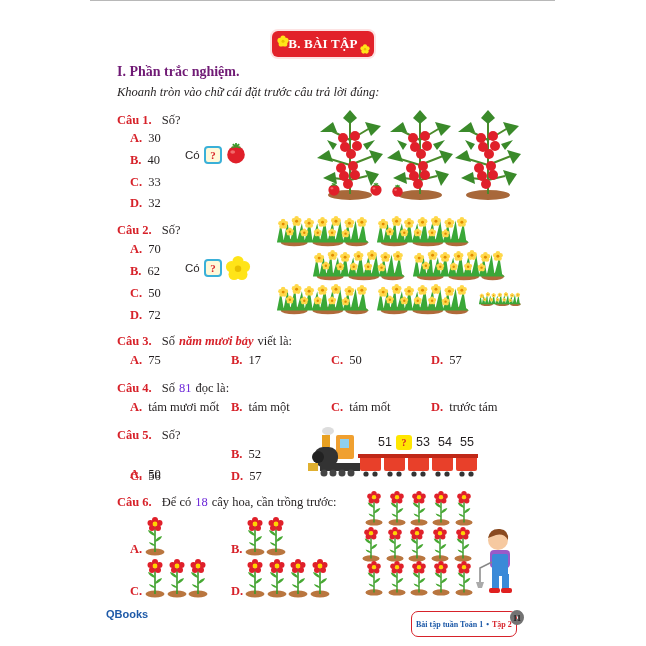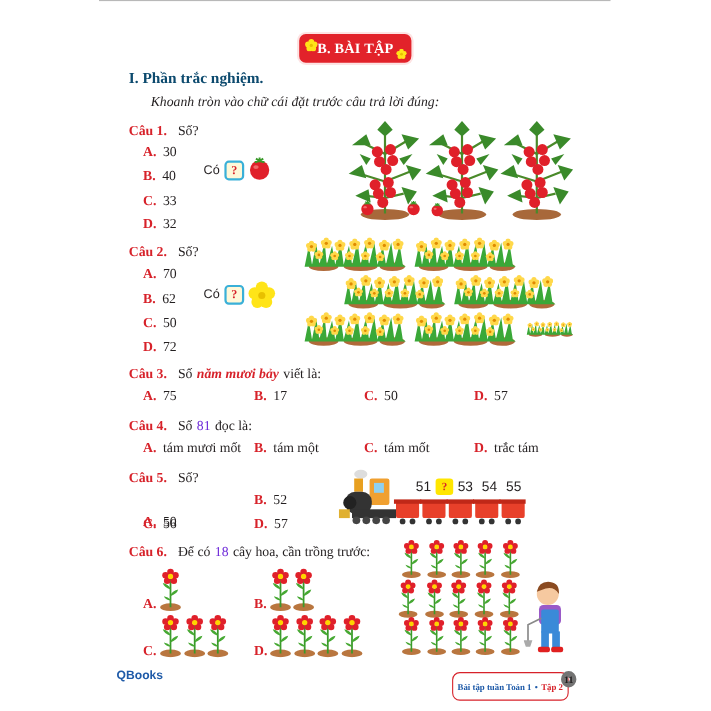--- a/index.html
+++ b/index.html
@@ -8,22 +8,22 @@
   .abs { position: absolute; }
   .top-rule { left: 90px; top: 0; width: 465px; height: 1px; background: #b8b8b8; }
 
   .banner { left: 272px; top: 31px; width: 102px; height: 26px; background: #e2222a; border-radius: 6px;
     color: #fff; font-weight: bold; font-size: 13px; display: flex; align-items: center; justify-content: center;
     box-shadow: 0 0 0 2px #fde3e3; letter-spacing: 0.2px; }
   .banner .flower { position: absolute; width: 12px; height: 12px; }
   .banner .f1 { left: 5px; top: 4px; }
   .banner .f2 { right: 4px; top: 13px; width: 10px; height: 10px; }
 
-  .section-title { left: 117px; top: 64px; font-size: 14px; font-weight: bold; color: #0c4a6e; }
-  .instruction { left: 117px; top: 85px; font-size: 12.5px; font-style: italic; margin-left: 20px; }
+  .section-title { left: 117px; top: 64px; font-size: 14px; font-weight: bold; color: #701a75; }
+  .instruction { left: 117px; top: 85px; font-size: 12.5px; font-style: italic; }
 
   .q-label { font-weight: bold; color: #d7222a; font-size: 12.5px; }
   .q-text { font-size: 12.5px; }
   .opt { font-size: 12.5px; white-space: nowrap; }
   .opt .letter { font-weight: bold; color: #d7222a; margin-right: 6px; }
   .red-bold { color: #6d28d9; font-weight: normal; }
   .red-bi { color: #d7222a; font-weight: bold; font-style: italic; }
 
   .co { font-family: "Liberation Sans", sans-serif; font-size: 11.5px; }
   .qbox { width: 18px; height: 18px; border: 2px solid #3ab0d8; border-radius: 4px; background: #fff8d8;
@@ -212,21 +212,21 @@
 
 <div class="abs" style="left:117px;top:378px;">
   <span class="q-label">Câu 4.</span>
   <span class="q-text" style="margin-left:6px;">Số</span>
   <span class="q-text red-bold">81</span>
   <span class="q-text">đọc là:</span>
 </div>
 <div class="abs opt" style="left:130px;top:400px;"><span class="letter">A.</span><span>tám mươi mốt</span></div>
 <div class="abs opt" style="left:231px;top:400px;"><span class="letter">B.</span><span>tám một</span></div>
 <div class="abs opt" style="left:331px;top:400px;"><span class="letter">C.</span><span>tám mốt</span></div>
-<div class="abs opt" style="left:431px;top:400px;"><span class="letter">D.</span><span>trắc tám</span></div>
+<div class="abs opt" style="left:431px;top:400px;"><span class="letter">D.</span><span>trước tám</span></div>
 
 <div class="abs" style="left:117px;top:425px;">
   <span class="q-label">Câu 5.</span>
   <span class="q-text" style="margin-left:6px;">Số?</span>
 </div>
 <div class="abs opt" style="left:130px;top:447px;margin-top:20px;"><span class="letter">A.</span><span>50</span></div>
 <div class="abs opt" style="left:231px;top:447px;"><span class="letter">B.</span><span>52</span></div>
 <div class="abs opt" style="left:130px;top:469px;"><span class="letter">C.</span><span>56</span></div>
 <div class="abs opt" style="left:231px;top:469px;"><span class="letter">D.</span><span>57</span></div>
 

